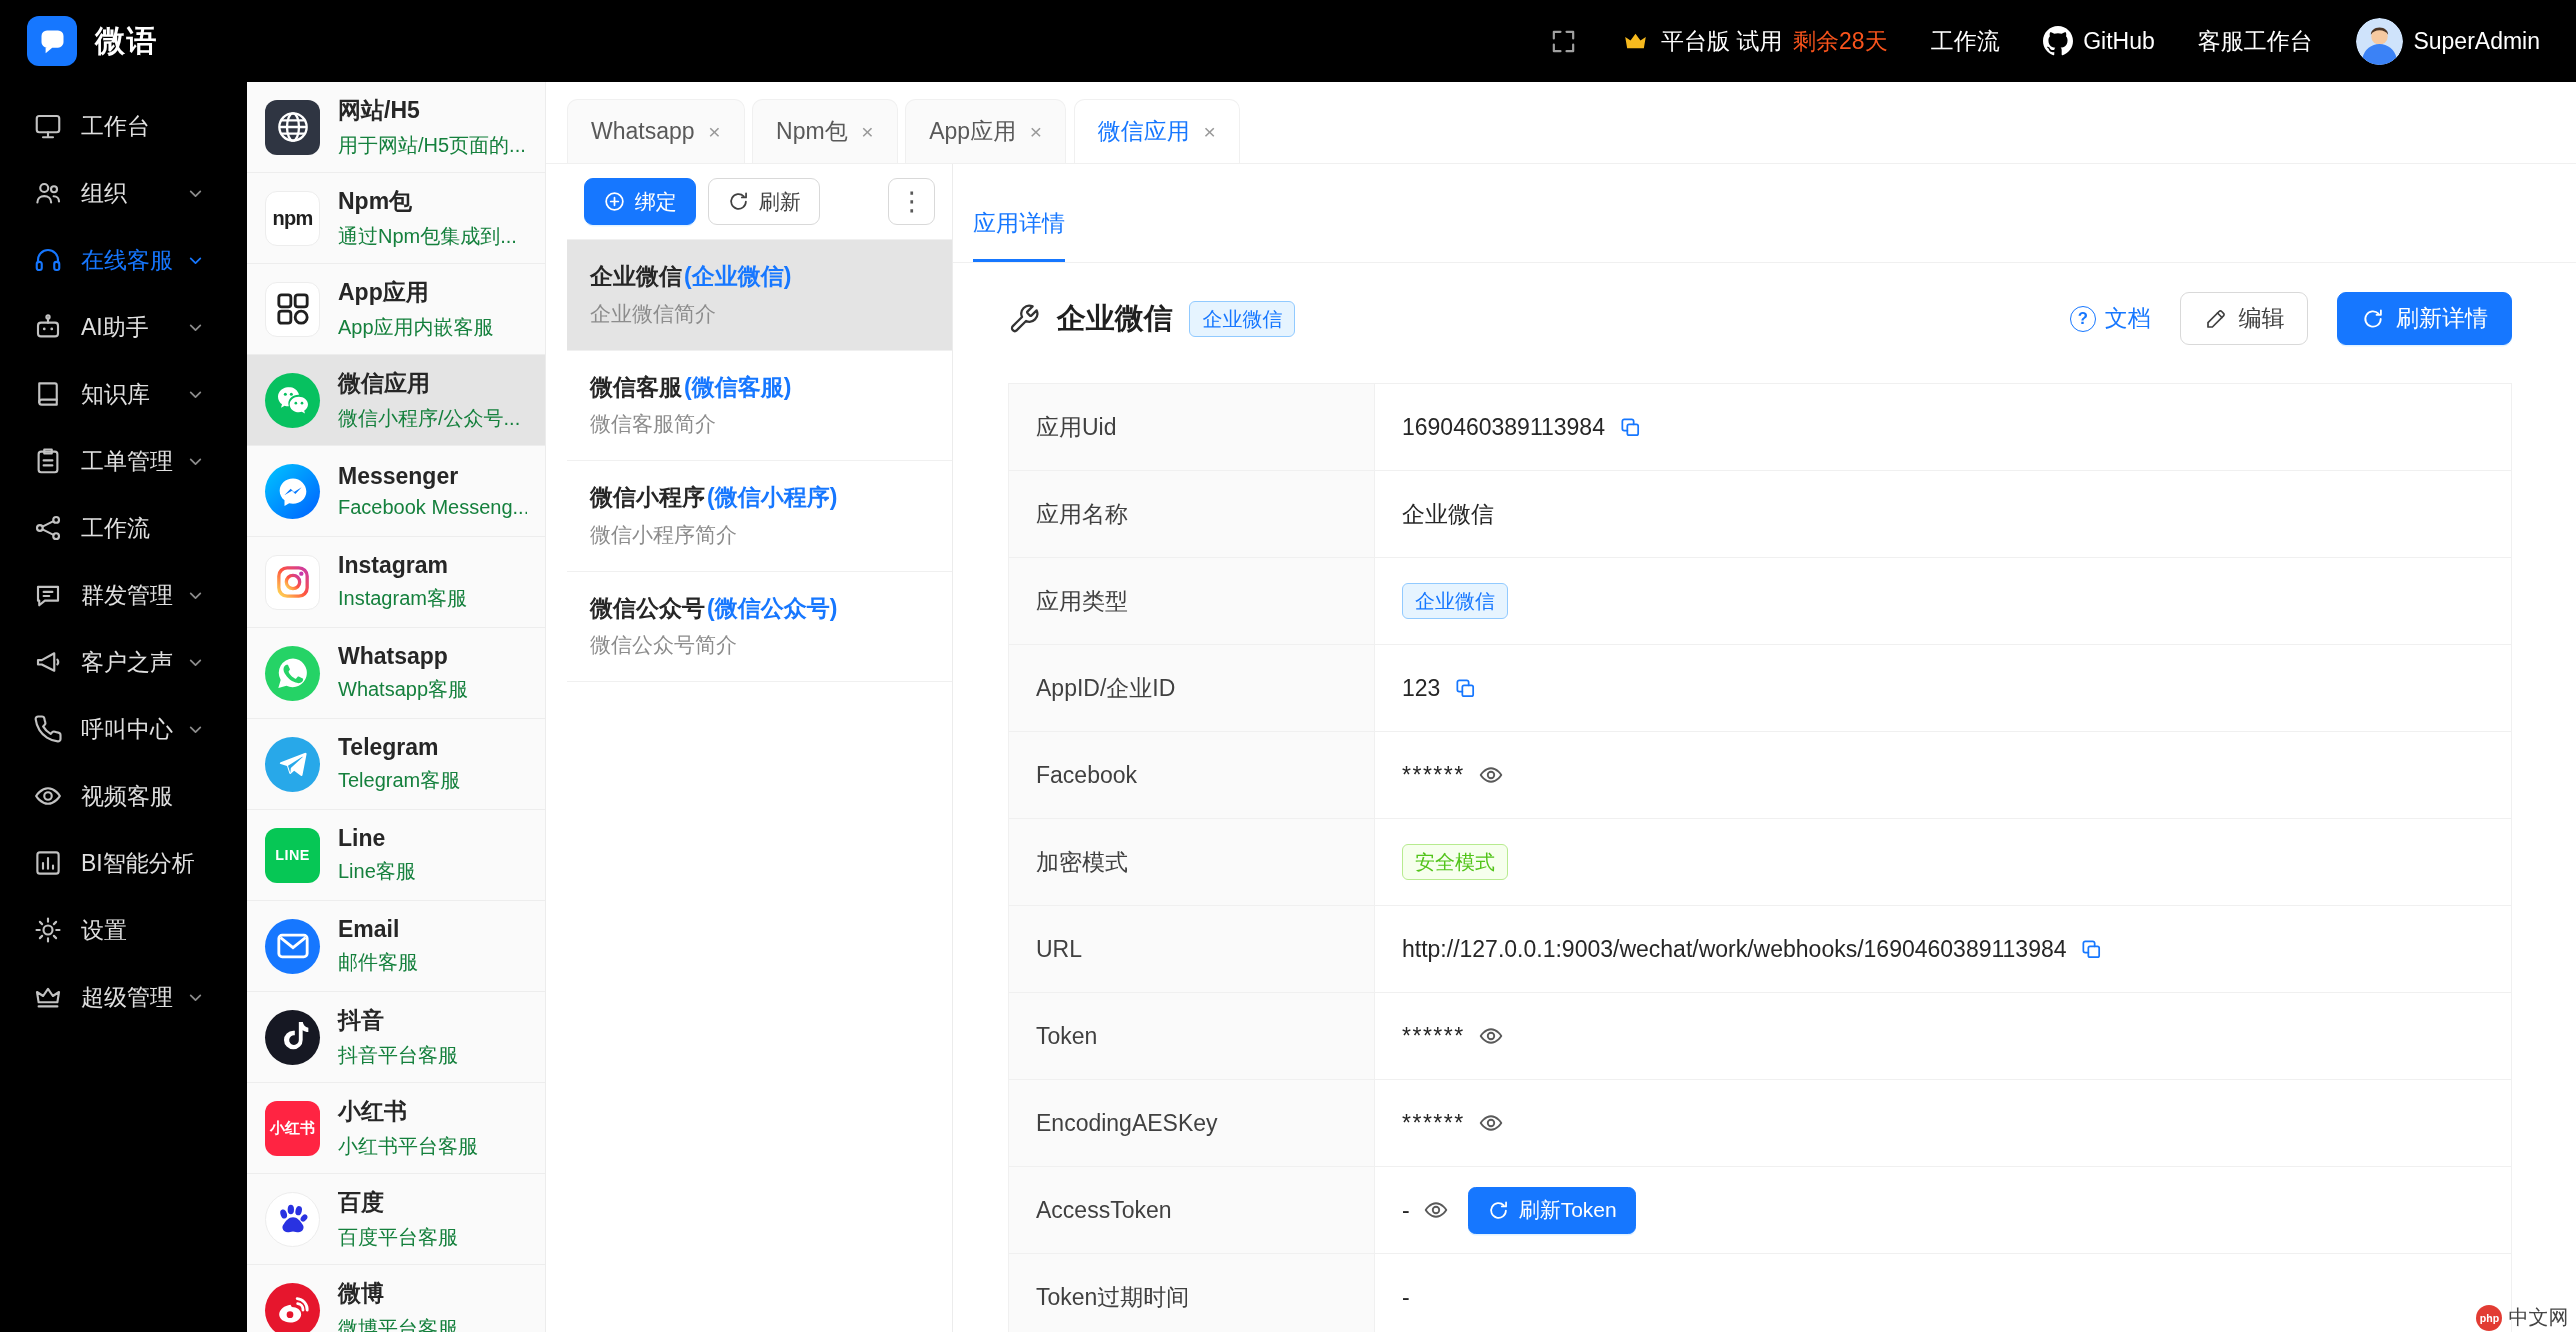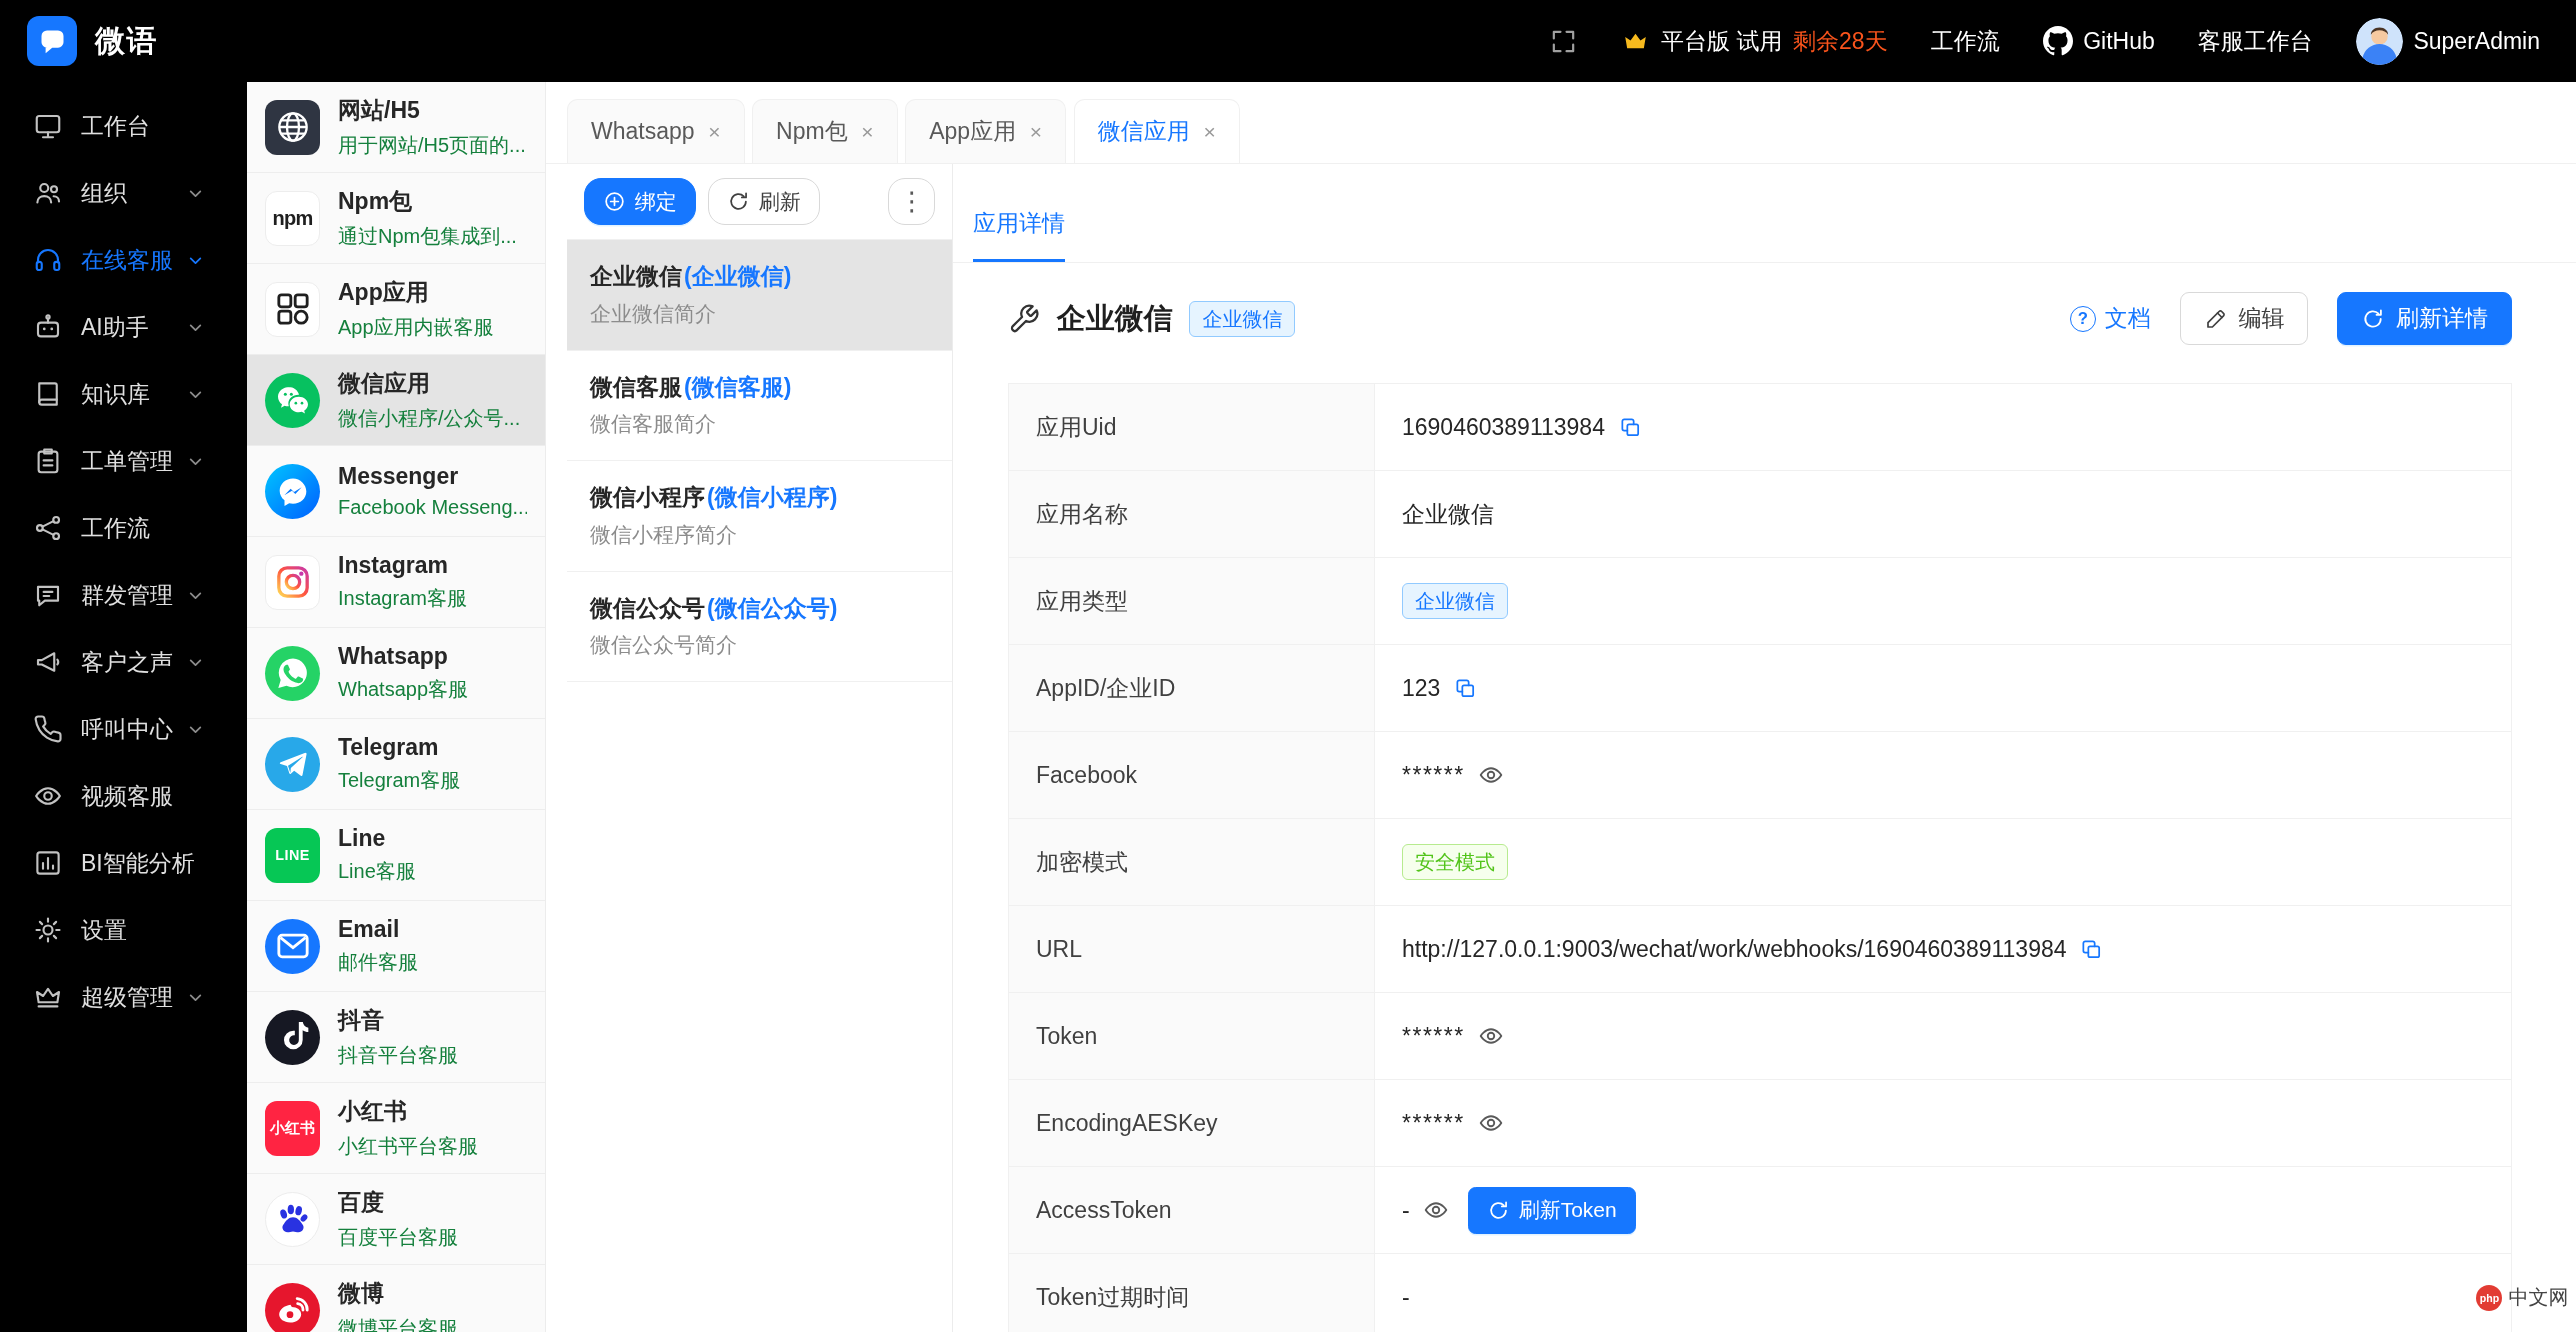--- a/index.html
+++ b/index.html
@@ -64,21 +64,21 @@
   .tabbar { height:82px; flex:none; display:flex; align-items:flex-end; padding:0 0 0 21px; border-bottom:0.8px solid #f0f0f0; background:#fff; }
   .tab { height:64px; display:flex; align-items:center; gap:13.7px; padding:0 23px; margin-right:7.6px; background:#fafafa; border:0.8px solid #f0f0f0; border-bottom:none; border-radius:10.6px 10.6px 0 0; font-size:23px; color:#595959; cursor:pointer; white-space:nowrap; }
   .tab.active { background:#fff; color:#1677ff; }
   .tab-close { color:#999; font-size:21px; cursor:pointer; }
 
   .content-body { flex:1; display:flex; overflow:hidden; padding-left:21px; }
 
   
   .list-panel { width:386px; flex:none; border-right:0.8px solid #ececec; display:flex; flex-direction:column; overflow:hidden; }
   .list-toolbar { height:76px; flex:none; display:flex; align-items:center; gap:12px; padding:0 16.7px; border-bottom:0.8px solid #f0f0f0; }
-  .btn { display:inline-flex; align-items:center; justify-content:center; gap:9px; height:47px; padding:0 18px; font-size:21px; border-radius:17px; border:0.8px solid #d9d9d9; background:#fff; color:#404040; cursor:pointer; white-space:nowrap; }
+  .btn { display:inline-flex; align-items:center; justify-content:center; gap:9px; height:47px; padding:0 18px; font-size:21px; border-radius:9px; border:0.8px solid #d9d9d9; background:#fff; color:#404040; cursor:pointer; white-space:nowrap; }
   .btn .ic { width:23px; height:23px; }
   .btn-primary { background:#1677ff; border-color:#1677ff; color:#fff; box-shadow:0 1.5px 0 rgba(5,145,255,0.12); }
   .icon-btn { width:47px; height:47px; padding:0; font-size:26px; color:#595959; }
   .ml-auto { margin-left:auto; }
   .app-item { padding:23px; border-bottom:0.8px solid #f0f0f0; cursor:pointer; }
   .app-item.selected { background:#e4e4e4; }
   .ai-title { font-size:23px; font-weight:600; color:#262626; line-height:27px; margin-bottom:10.6px; white-space:nowrap; }
   .ai-alias { color:#1677ff; margin-left:2px; }
   .ai-desc { font-size:21px; color:#8c8c8c; line-height:26px; }
 
@@ -102,21 +102,21 @@
   .desc-table { margin:38px 64px 0 55px; border:0.8px solid #f0f0f0; border-bottom:none; }
   .drow { display:grid; grid-template-columns:366px 1fr; border-bottom:0.8px solid #f0f0f0; min-height:87px; }
   .dlabel { background:#fafafa; border-right:0.8px solid #f0f0f0; padding:0 27px; display:flex; align-items:center; font-size:23px; color:#404040; }
   .dvalue { padding:0 27px; display:flex; align-items:center; gap:13.7px; font-size:23px; color:#262626; }
   .mask { letter-spacing:1.5px; }
   .copy-ic { width:23px; height:23px; color:#1677ff; cursor:pointer; }
   .eye-ic { width:26px; height:26px; color:#595959; cursor:pointer; }
   .btn-token { height:47px; font-size:21px; border-radius:7.6px; padding:0 18px; margin-left:4.6px; }
 
   
-  .watermark { position:absolute; right:7.6px; bottom:22px; display:flex; align-items:center; gap:6px; }
+  .watermark { position:absolute; right:7.6px; bottom:2px; display:flex; align-items:center; gap:6px; }
   .wm-icon { width:26px; height:26px; border-radius:50%; background:#e23c33; color:#fff; font-size:10.6px; font-weight:700; display:flex; align-items:center; justify-content:center; }
   .wm-text { font-size:20px; color:#444; text-shadow:0 0 4.6px #fff, 0 0 1.5px #fff; }
 </style>
 </head>
 <body>
 
 <header class="topbar">
   <div class="brand">
     <span class="logo">
       <span class="ic">

